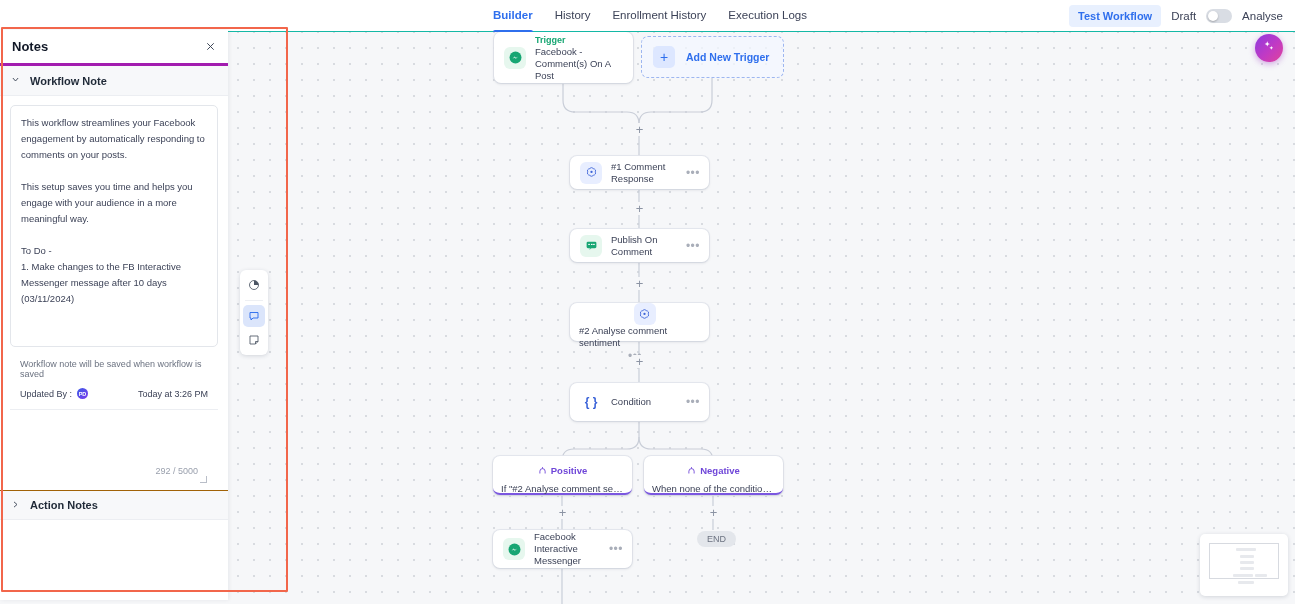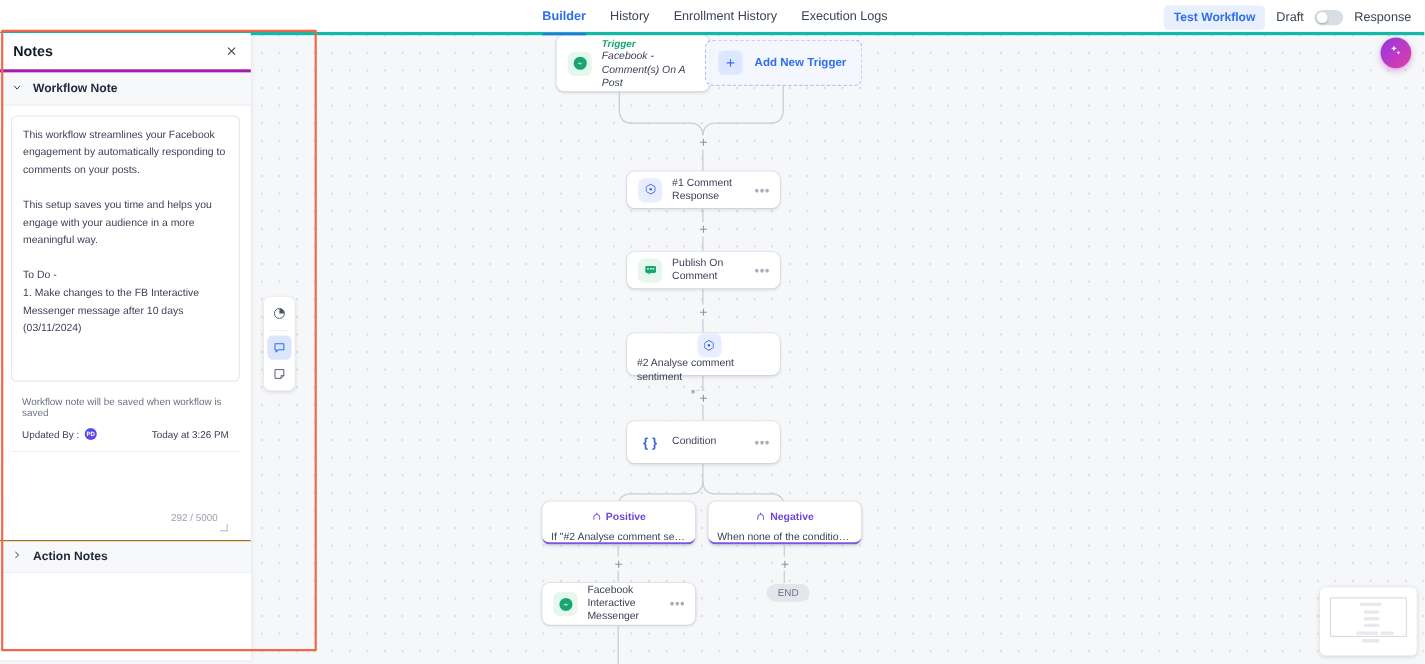--- a/index.html
+++ b/index.html
@@ -18,21 +18,21 @@
     background-color: #f6f7f9;
     background-image: radial-gradient(circle, #d8dbe0 1px, transparent 1px);
     background-size: 16px 16px;
     background-position: 6px 8px;
   }
 
   
   .topbar {
     position: absolute; left: 0; top: 0; width: 1295px; height: 32px;
     background: #ffffff;
-    border-bottom: 3px solid #14b8a6;
+    border-bottom: 1px solid #14b8a6;
     z-index: 30;
   }
   .tabs { position: absolute; left: 493px; top: 0; display: flex; gap: 22px; height: 32px; }
   .tab {
     font-size: 11.5px; color: #3c4257; line-height: 31px; height: 32px;
     position: relative; cursor: pointer; white-space: nowrap;
   }
   .tab.active { color: #2f6fed; font-weight: bold; }
   .tab.active::after {
     content: ""; position: absolute; left: 0; right: 0; bottom: 0;
@@ -227,21 +227,21 @@
       <line x1="562" y1="568" x2="562" y2="604" stroke="#c9ced8" stroke-width="1.2"></line>
     </svg>
 
     <div class="plusbtn" style="left:633px; top:123px;">+</div>
     <div class="plusbtn" style="left:633px; top:202px;">+</div>
     <div class="plusbtn" style="left:633px; top:277px;">+</div>
     <div class="plusbtn" style="left:633px; top:355px;">+</div>
     <div class="plusbtn" style="left:556px; top:506px;">+</div>
     <div class="plusbtn" style="left:707px; top:506px;">+</div>
 
-    <div class="node" style="left:506px; top:32px; width:139px; height:51px;font-style:italic;">
+    <div class="node" style="left:494px; top:32px; width:139px; height:51px;">
       <div class="node-icon ic-green">
         <svg width="13" height="13" viewBox="0 0 24 24">
             <circle cx="12" cy="12" r="11" fill="#17a673"></circle>
             <path d="M6.5 14.5l4-4.2 2.3 2.4 3.9-2.6-4 4.3-2.3-2.4z" fill="#fff"></path>
           </svg>
       </div>
       <div class="node-body">
         <div class="node-kicker">Trigger</div>
         <div class="node-sub">Facebook - Comment(s) On A Post</div>
       </div>
@@ -394,21 +394,21 @@
       <div class="tab">History</div>
       <div class="tab">Enrollment History</div>
       <div class="tab">Execution Logs</div>
     </div>
     <div class="topright">
       <button class="test-btn">Test Workflow</button>
       <span class="draft-label">Draft</span>
       <div class="toggle">
           <div class="knob"></div>
         </div>
-      <span class="publish-label">Response</span>
+      <span class="publish-label">Analyse</span>
     </div>
   </div>
 
   <div class="notes-panel">
     <div class="np-header">
       <span class="np-title">Notes</span>
       <span class="np-close">
         <svg width="11" height="11" viewBox="0 0 24 24">
             <path d="M5 5l14 14M19 5L5 19" stroke="#374151" stroke-width="2.1" fill="none"></path>
           </svg>

